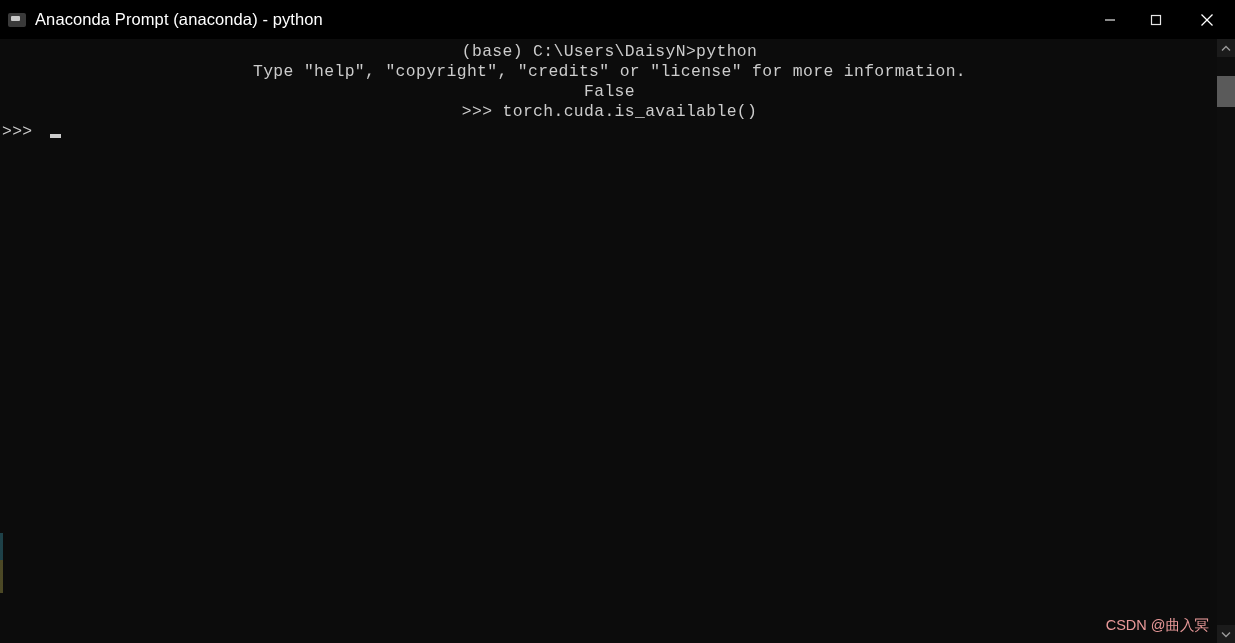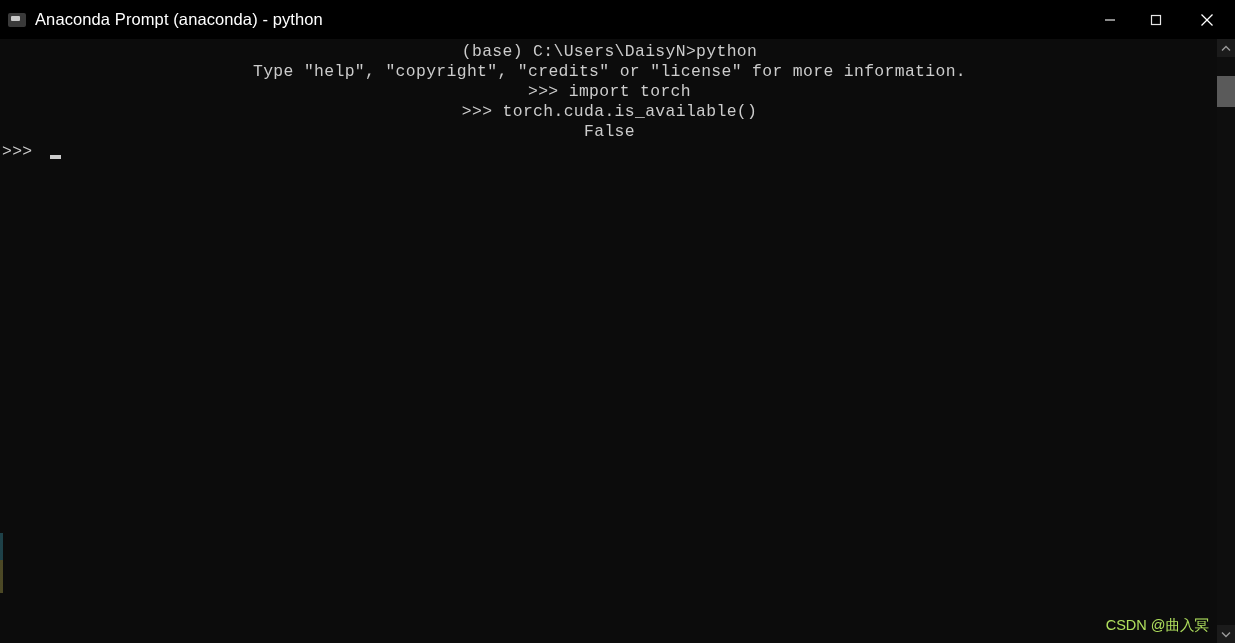--- a/index.html
+++ b/index.html
@@ -173,21 +173,21 @@
     width: 18px;
     height: 31px;
     background: #5a5a5a;
   }
 
   
   .watermark {
     position: absolute;
     right: 26px;
     bottom: 8px;
-    color: #bef264;
+    color: #fca5a5;
     font-size: 14.5px;
     font-family: "Liberation Sans", sans-serif;
     white-space: nowrap;
     opacity: 0.92;
   }
 </style>
 </head>
 <body>
 
 <div class="window">
@@ -217,23 +217,22 @@
           <line x1="12.5" y1="1.5" x2="1.5" y2="12.5" stroke="#ffffff" stroke-width="1.2"></line>
         </svg>
       </button>
     </div>
   </div>
 
   <div class="term">
     <div class="term-inner">
       <div class="line">(base) C:\Users\DaisyN&gt;python</div>
       <div class="line">Type "help", "copyright", "credits" or "license" for more information.</div>
-      <div class="line">&gt;&gt;&gt; import torch</div>
+      <div class="line">False</div>
       <div class="line">&gt;&gt;&gt; torch.cuda.is_available()</div>
-      <div class="line">False</div>
       <div class="line caret-line">
         <span>&gt;&gt;&gt; </span>
         <span class="cursor"></span>
       </div>
     </div>
     <div class="edge-artifact"></div>
   </div>
 
   <div class="scrollbar">
     <div class="sb-arrow up">

